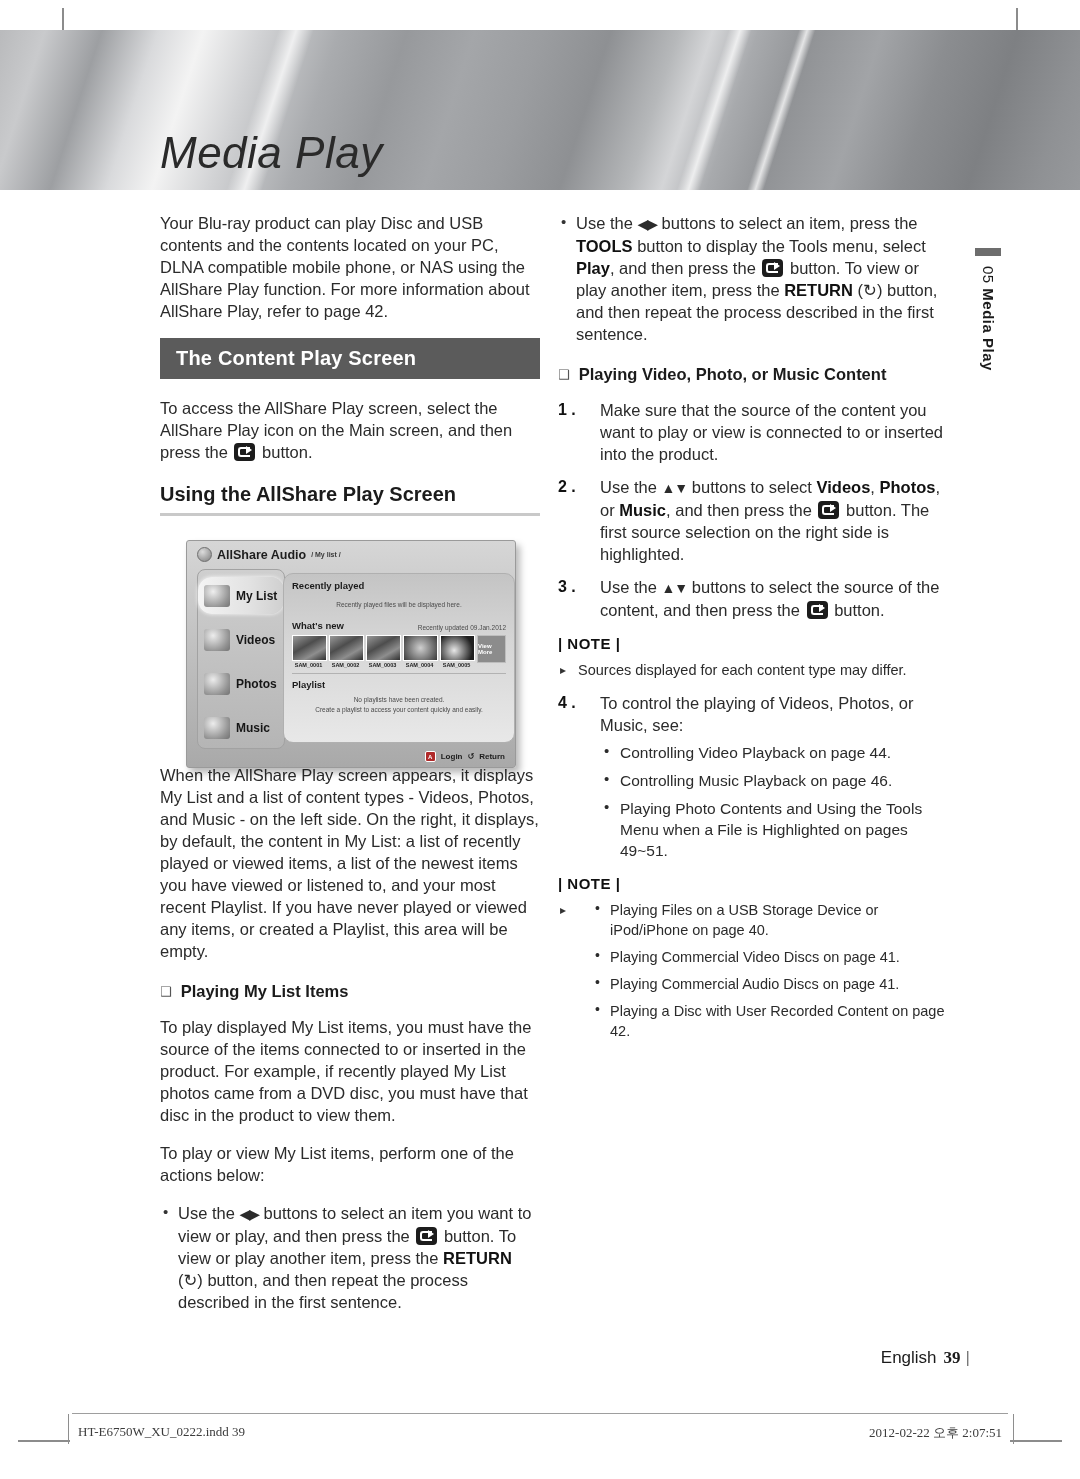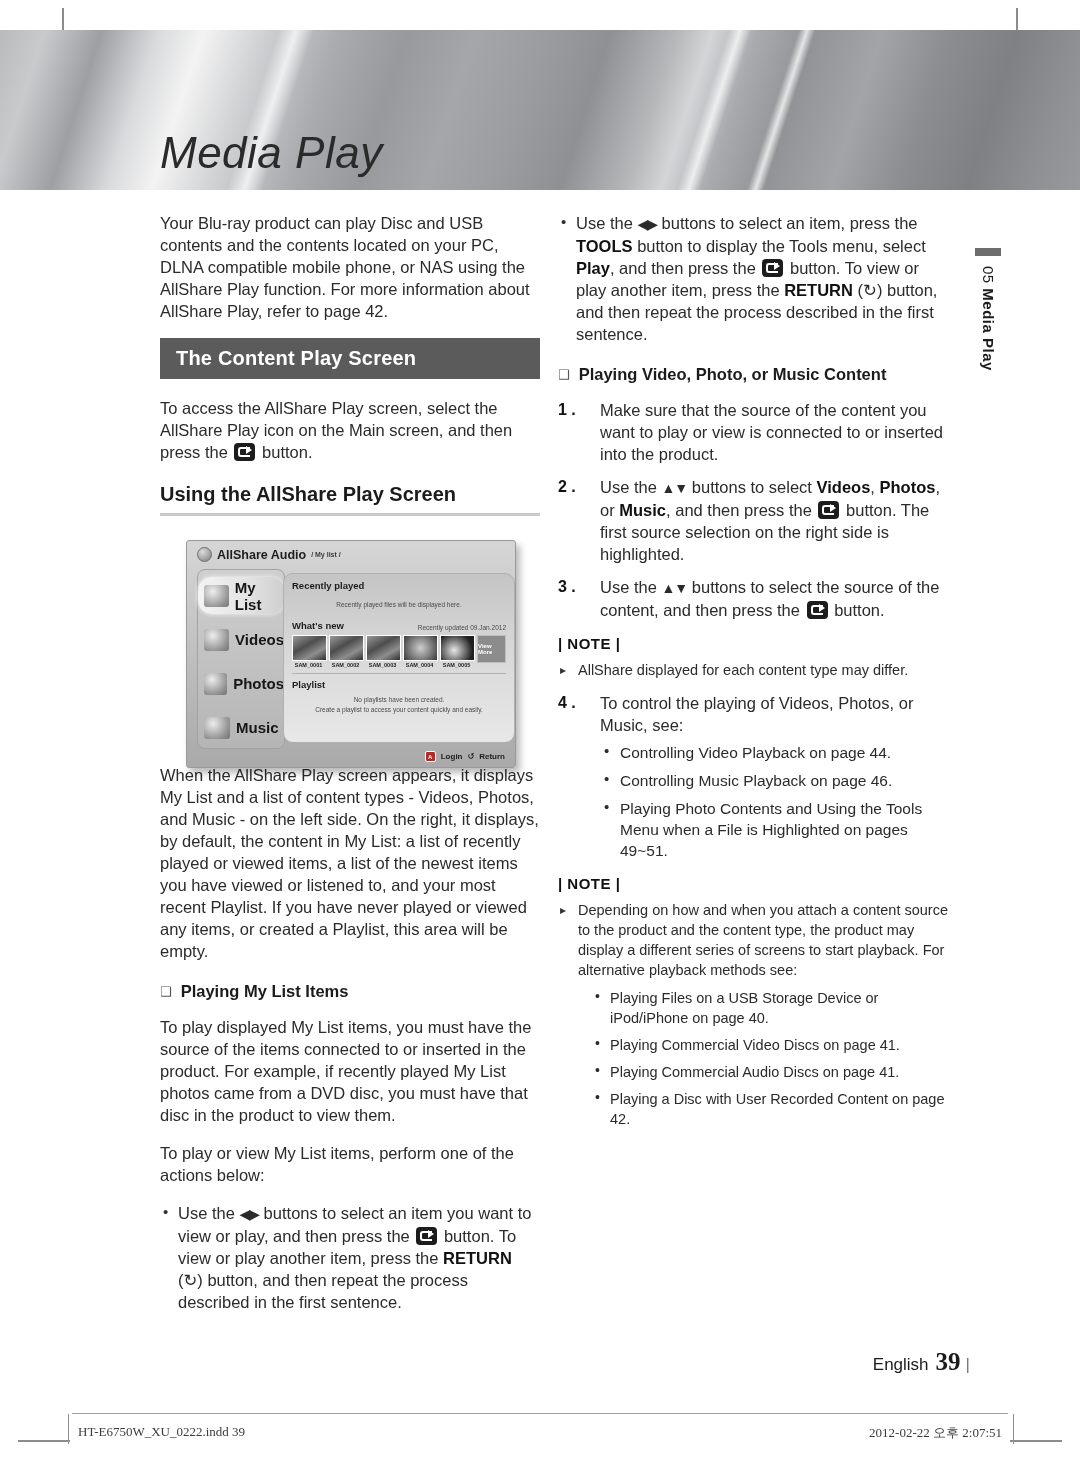--- a/index.html
+++ b/index.html
@@ -100,42 +100,42 @@
   #shot .crumb{font-size:7px;color:#3a3a3a;font-weight:bold;}
   #shot .nav{position:absolute;left:10px;top:28px;width:86px;height:178px;
      background:linear-gradient(180deg,#cfcfcf,#b5b5b5);border:1px solid #a2a2a2;
      border-radius:8px 8px 8px 8px;}
   #shot .nav .it{position:relative;height:37px;margin-top:7px;display:flex;align-items:center;gap:6px;
      padding-left:6px;}
   #shot .nav .it.sel{background:linear-gradient(90deg,#f4f4f4,#e2e2e2 60%,#cfcfcf);
      border-radius:14px;box-shadow:0 0 4px rgba(255,255,255,.9);}
   #shot .nav .it .ico{width:26px;height:22px;border-radius:3px;
      background:radial-gradient(circle at 35% 30%,#efefef,#8f8f8f 70%,#6e6e6e);opacity:.95;}
-  #shot .nav .it .lb{font-size:15px;font-weight:bold;color:#161616;}
+  #shot .nav .it .lb{font-size:12px;font-weight:bold;color:#161616;}
   #shot .panel{position:absolute;left:88px;top:32px;width:230px;height:168px;
      background:linear-gradient(180deg,#c4c4c4,#d6d6d6 40%,#e8e8e8);
      border:1px solid #b0b0b0;border-radius:10px;margin-left:8px;}
   #shot .sect{font-size:9.5px;font-weight:bold;color:#1c1c1c;}
   #shot .muted{font-size:6.5px;color:#4a4a4a;}
   #shot .thumbs{display:flex;gap:4px;margin-top:4px;}
   #shot .th{width:33px;}
   #shot .th .im{width:33px;height:24px;border:1px solid #fff;
      background:linear-gradient(150deg,#9a9a9a,#4d4d4d 40%,#8e8e8e 70%,#2f2f2f);}
   #shot .th .cap{font-size:5.5px;color:#1c1c1c;text-align:center;margin-top:1px;font-weight:bold;}
   #shot .more{width:40px;height:26px;background:#8c8c8c;border:1px solid #bdbdbd;
      display:flex;align-items:center;justify-content:center;font-size:6px;color:#fff;font-weight:bold;}
   #shot .divline{height:1px;background:#b2b2b2;margin:5px 0;}
   #shot .btmbar{position:absolute;right:10px;bottom:5px;display:flex;align-items:center;gap:5px;}
   #shot .abtn{width:9px;height:9px;background:#b02a2a;border:1px solid #fff;border-radius:2px;
      color:#fff;font-size:6px;font-weight:bold;display:flex;align-items:center;justify-content:center;}
   #shot .bl{font-size:8px;color:#1c1c1c;font-weight:bold;}
 
   
   #pagenum{position:absolute;right:110px;top:1348px;font-size:17px;color:#1b1b1b;}
-  #pagenum .n{font-family:"Liberation Serif","DejaVu Serif",serif;font-size:25px;font-weight:bold;
+  #pagenum .n{font-family:"Liberation Serif","DejaVu Serif",serif;font-size:17px;font-weight:bold;
      margin:0 5px 0 7px;}
   #pagenum .pipe{color:#777;}
   #footrule{position:absolute;left:72px;top:1413px;width:936px;height:1px;background:#9e9e9e;}
   #foot{position:absolute;left:78px;top:1424px;width:924px;display:flex;justify-content:space-between;
      font-family:"Liberation Serif","DejaVu Serif",serif;font-size:13px;color:#3b3b3b;}
   #foot .tick{position:absolute;top:-10px;width:1px;height:30px;background:#8e8e8e;}
 </style>
 </head>
 <body>
 
@@ -321,39 +321,38 @@
       <span>Use the</span>
       <span class="arr">▲▼</span>
       <span>buttons to select the source of the content, and then press the</span>
       <span class="enter"></span>
       <span>button.</span>
     </li>
   </ol>
 
   <div class="note-label">| NOTE |</div>
   <ul class="note-list">
-    <li>AllShare displayed for each content type may differ.</li>
+    <li>Sources displayed for each content type may differ.</li>
   </ul>
 
   <ol class="steps" style="margin-top:12px;">
     <li style="margin-bottom:2px;">
       <span class="num">4 .</span>
       <span>To control the playing of Videos, Photos, or Music, see:</span>
       <ul class="sub-dots">
         <li>Controlling Video Playback on page 44.</li>
         <li>Controlling Music Playback on page 46.</li>
         <li>Playing Photo Contents and Using the Tools Menu when a File is Highlighted on pages 49~51.</li>
       </ul>
     </li>
   </ol>
 
   <div class="note-label">| NOTE |</div>
   <ul class="note-list">
     <li>
-      <span>Depending on how and when you attach a content source to the product and the content type, the product may display a different series of screens to start playback. For alternative playback methods see:</span>
       <ul class="note-inner">
         <li>Playing Files on a USB Storage Device or iPod/iPhone on page 40.</li>
         <li>Playing Commercial Video Discs on page 41.</li>
         <li>Playing Commercial Audio Discs on page 41.</li>
         <li>Playing a Disc with User Recorded Content on page 42.</li>
       </ul>
     </li>
   </ul>
 </div>
 

